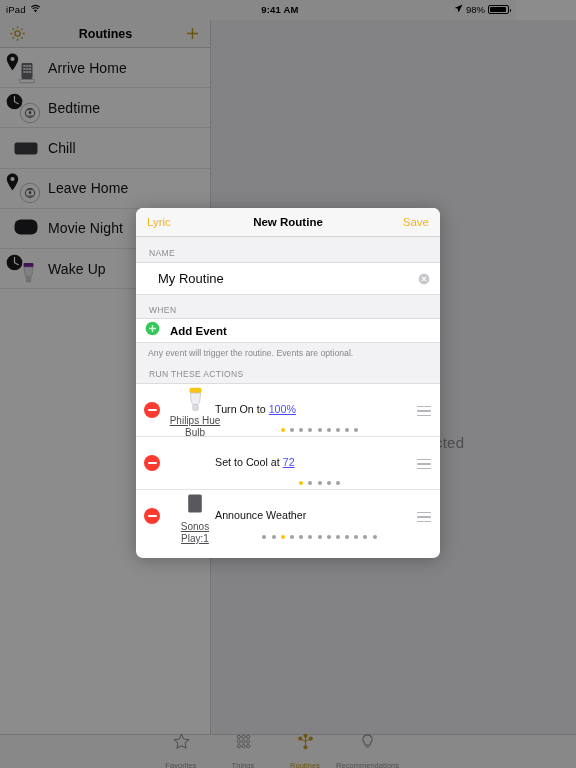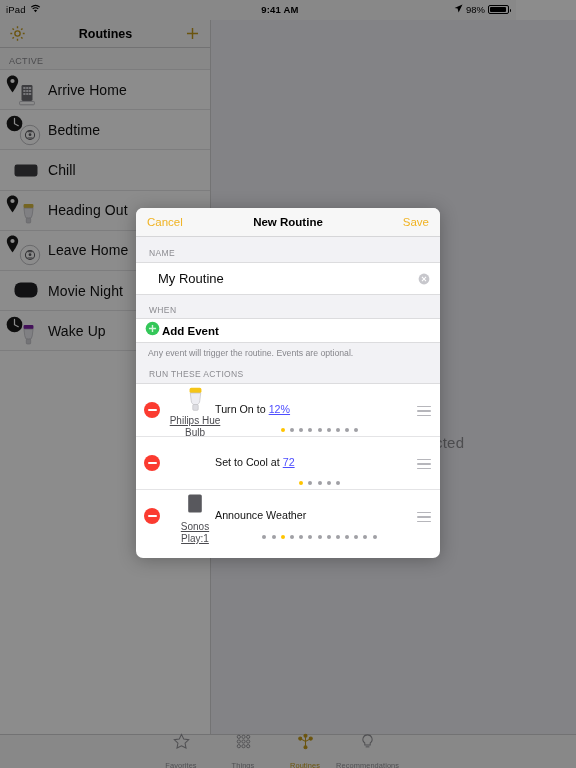--- a/index.html
+++ b/index.html
@@ -155,21 +155,21 @@
     display: flex; align-items: center;
     padding: 0 10px 0 22px;
   }
   .name-value {
     flex: 1; font-size: 13px; color: #0b0b0b;
   }
   .clear-btn { cursor: pointer; line-height: 0; }
   .add-event {
     height: 25px; background: #fff;
     border-top: 1px solid #dcdcde; border-bottom: 1px solid #dcdcde;
-    display: flex; align-items: center; gap: 2px;
+    display: flex; align-items: center; gap: 10px;
     padding-left: 9px;
   }
   .add-event-label {
     font-size: 11.5px; font-weight: bold; color: #000;
   }
   .footnote {
     padding: 5px 12px 0 12px;
     font-size: 8.7px; color: #86868b;
     background: #f2f2f5;
     height: 24px;
@@ -286,21 +286,20 @@
         </svg>
       </span>
       <span class="sb-title">Routines</span>
       <span class="plus-btn">
         <svg width="17" height="17" viewBox="0 0 20 20">
           <path d="M10 3.5v13M3.5 10h13" stroke="#c49a1a" stroke-width="1.7" fill="none"></path>
         </svg>
       </span>
     </div>
 
-    <div class="section-head">ACTIVE</div>
 
     <div class="routine-row">
       <div class="r-icons">
         <span class="icon-trigger">
           <svg width="13" height="18" viewBox="0 0 13 18">
               <path d="M6.5 0.5C3.2.5.8 3 .8 6.1c0 4 5.7 11.4 5.7 11.4s5.7-7.4 5.7-11.4C12.2 3 9.8.5 6.5.5z" fill="#1a1a1a"></path>
               <circle cx="6.5" cy="6" r="2.1" fill="#fff"></circle>
             </svg>
         </span>
         <span class="icon-device">
@@ -349,38 +348,20 @@
         <span style="position:absolute;left:14px;top:13px">
           <svg width="24" height="13" viewBox="0 0 24 13">
               <rect x="0.5" y="0.5" width="23" height="12" rx="2.4" fill="#3c3c41"></rect>
             </svg>
         </span>
       </div>
       <span class="r-label">Chill</span>
     </div>
 
 
-    <div class="routine-row">
-      <div class="r-icons">
-        <span class="icon-trigger">
-          <svg width="13" height="18" viewBox="0 0 13 18">
-              <path d="M6.5 0.5C3.2.5.8 3 .8 6.1c0 4 5.7 11.4 5.7 11.4s5.7-7.4 5.7-11.4C12.2 3 9.8.5 6.5.5z" fill="#1a1a1a"></path>
-              <circle cx="6.5" cy="6" r="2.1" fill="#fff"></circle>
-            </svg>
-        </span>
-        <span class="icon-device" style="left:21px;top:13px">
-          <svg width="15" height="22" viewBox="0 0 16 24">
-            <rect x="2.6" y="1" width="10.8" height="4.6" rx="1.3" fill="#d6b93c"></rect>
-            <path d="M3 5.6h10l-0.9 7.2a4.1 4.1 0 0 1-8.2 0z" fill="#e9e9ee" stroke="#b6b6bb" stroke-width="0.7"></path>
-            <rect x="5.6" y="16.4" width="4.8" height="5.4" rx="1" fill="#d4d4d9" stroke="#b6b6bb" stroke-width="0.7"></rect>
-          </svg>
-        </span>
-      </div>
-      <span class="r-label">Heading Out</span>
-    </div>
 
     <div class="routine-row">
       <div class="r-icons">
         <span class="icon-trigger">
           <svg width="13" height="18" viewBox="0 0 13 18">
               <path d="M6.5 0.5C3.2.5.8 3 .8 6.1c0 4 5.7 11.4 5.7 11.4s5.7-7.4 5.7-11.4C12.2 3 9.8.5 6.5.5z" fill="#1a1a1a"></path>
               <circle cx="6.5" cy="6" r="2.1" fill="#fff"></circle>
             </svg>
         </span>
         <span class="icon-device">
@@ -427,21 +408,21 @@
   </div>
 
   <div class="detail">
     <div class="detail-empty">No Routine Selected</div>
   </div>
 
   <div class="dim"></div>
 
   <div class="modal">
     <div class="modal-nav">
-      <span class="m-cancel">Cancel</span>
+      <span class="m-cancel">Lyric</span>
       <span class="m-title">New Routine</span>
       <span class="m-save">Save</span>
     </div>
 
     <div class="grp-head">NAME</div>
     <div class="name-field">
       <span class="name-value" placeholder="Routine Name">My Routine</span>
       <span class="clear-btn">
         <svg width="12" height="12" viewBox="0 0 14 14">
           <circle cx="7" cy="7" r="6.3" fill="#c7c7cc"></circle>
@@ -472,21 +453,21 @@
           <div class="dev-icon">
             <svg width="17" height="25" viewBox="0 0 16 24">
               <rect x="2.3" y="0.8" width="11.4" height="5" rx="1.6" fill="#f5c518"></rect>
               <path d="M3 5.8h10l-0.9 7.4a4.1 4.1 0 0 1-8.2 0z" fill="#ededf2" stroke="#c2c2c7" stroke-width="0.7"></path>
               <rect x="5.4" y="16.8" width="5.2" height="5.6" rx="1" fill="#dcdce1" stroke="#c2c2c7" stroke-width="0.7"></rect>
             </svg>
           </div>
           <div class="dev-name">Philips Hue Bulb</div>
         </div>
         <div class="act-text">
-          <span>Turn On to </span><a>12%</a>
+          <span>Turn On to </span><a>100%</a>
         </div>
         <div class="dots">
             <span class="dot on"></span>
             <span class="dot"></span>
             <span class="dot"></span>
             <span class="dot"></span>
             <span class="dot"></span>
             <span class="dot"></span>
             <span class="dot"></span>
             <span class="dot"></span>

